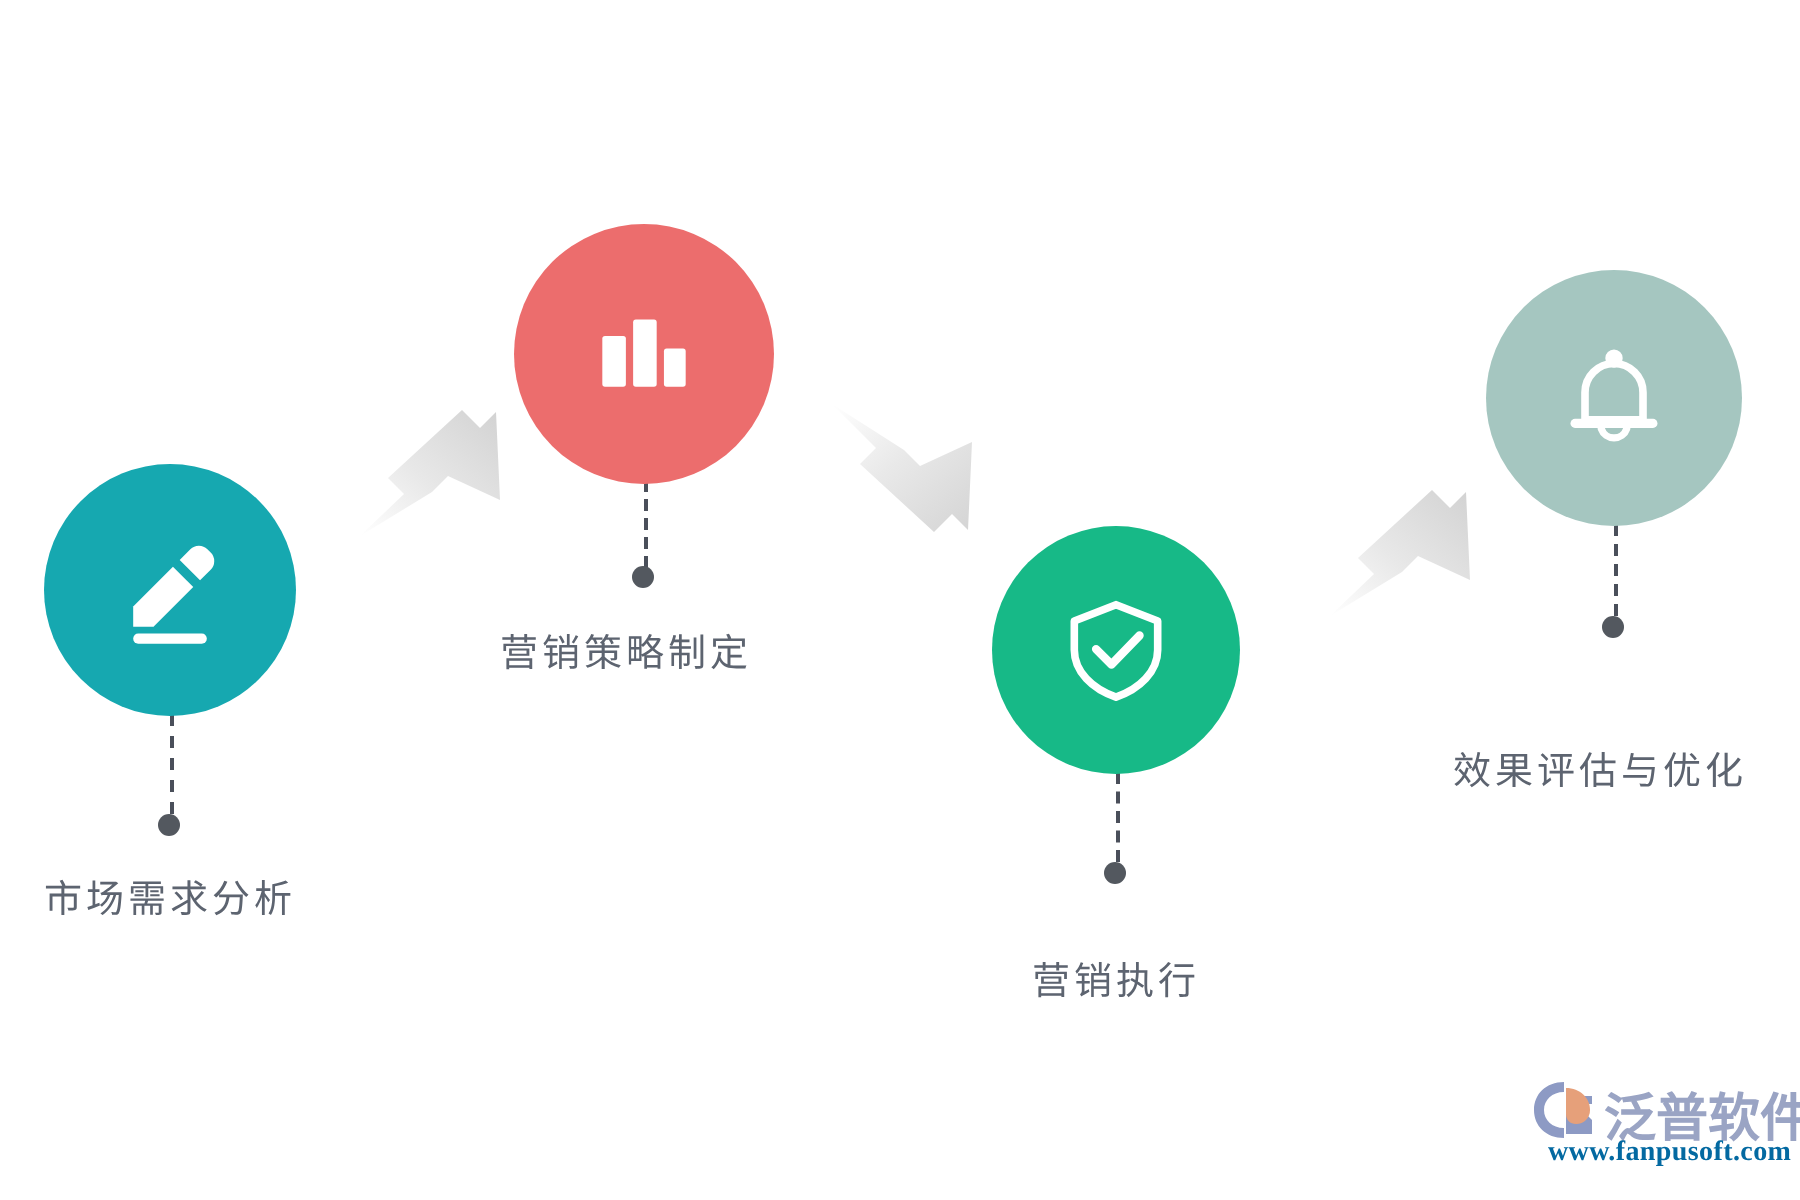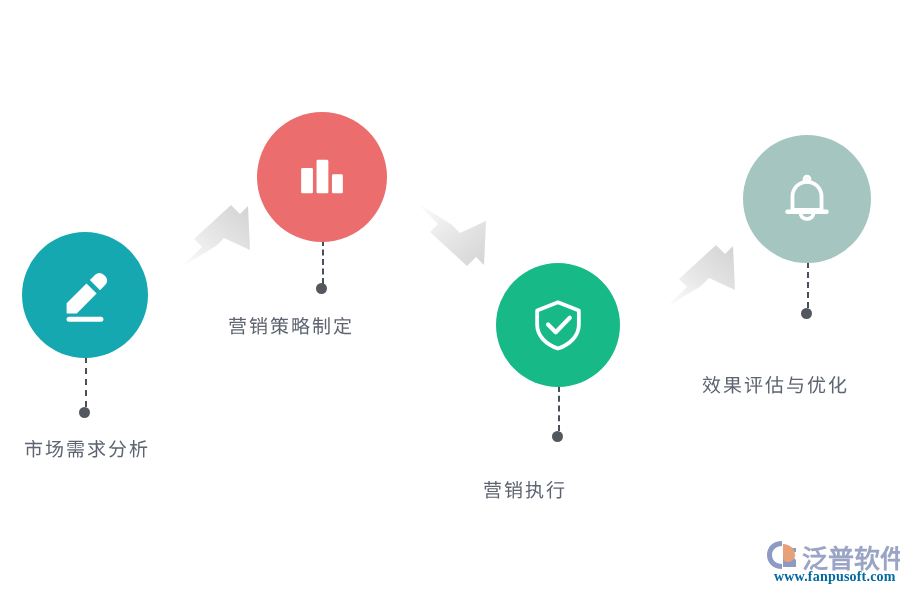--- a/index.html
+++ b/index.html
@@ -62,20 +62,21 @@
     background: #53585f;
   }
 
   
   .node-label {
     position: absolute;
     font-size: 19px;
     color: #5d6470;
     letter-spacing: 2px;
     white-space: nowrap;
+    text-align: center;
   }
 
   
   .arrow {
     position: absolute;
   }
 
   
   #logo {
     position: absolute;
@@ -165,21 +166,21 @@
     <div class="node-circle" style="left:22px; top:232px; width:126px; height:126px; background:#16a8b0;">
       <span>
         <svg width="62" height="62" viewBox="0 0 64 64" aria-hidden="true">
           <path fill="#ffffff" d="M13 40.5 L33.5 20 L44 30.5 L23.5 51 L13 51 Z"></path>
           <path fill="#ffffff" d="M37 16.5 L42.5 11 A6.2 6.2 0 0 1 51.3 11 L53 12.7 A6.2 6.2 0 0 1 53 21.5 L47.5 27 Z"></path>
           <rect fill="#ffffff" x="13" y="54.5" width="38" height="5.2" rx="2.6"></rect>
         </svg>
       </span>
     </div>
 
-    <div class="node-label" style="left:0px; top:434px; width:170px;margin-left:24px;">市场需求分析</div>
+    <div class="node-label" style="left:0px; top:434px; width:170px;">市场需求分析</div>
   </div>
 
   <div class="node">
 
     <div class="connector" style="left:322px; top:240px; height:44px;"></div>
 
     <div class="connector-dot" style="left:316px; top:283px;"></div>
 
     <div class="node-circle" style="left:257px; top:112px; width:130px; height:130px; background:#ec6d6d;">
       <span>

